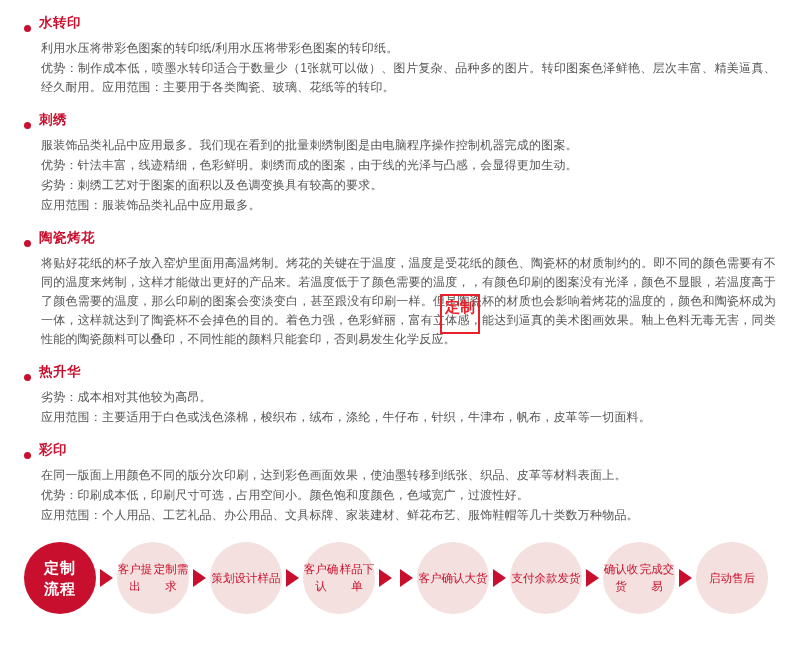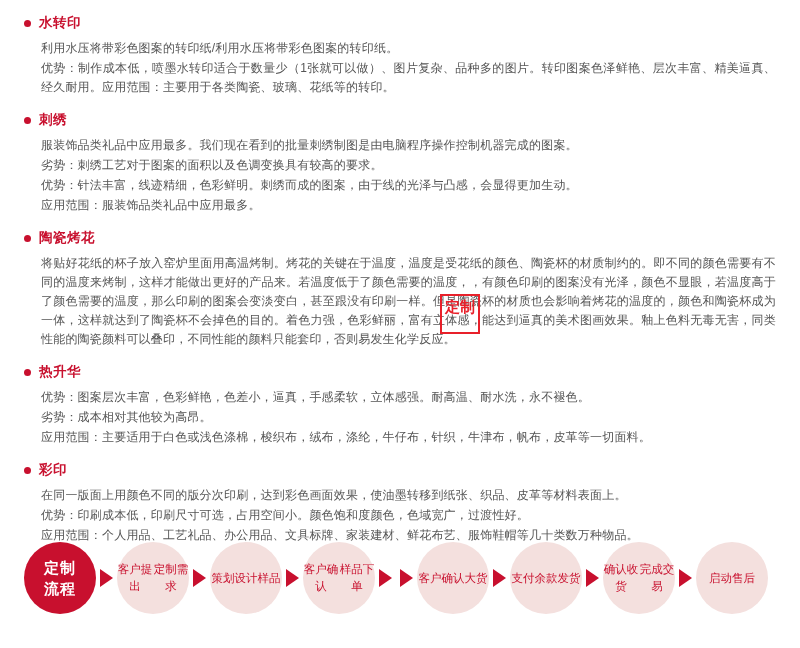--- a/index.html
+++ b/index.html
@@ -20,21 +20,21 @@
     width: 800px;
     height: 648px;
     box-sizing: border-box;
     padding: 14px 24px 0 24px;
   }
   .section {
     margin-bottom: 14px;
   }
   .sec-head {
     display: flex;
-    align-items: center;
+    align-items: flex-end;
     margin-bottom: 7px;
   }
   .bullet {
     width: 7px;
     height: 7px;
     border-radius: 50%;
     background: #c8102e;
     margin-right: 8px;
     flex: 0 0 auto;
   }
@@ -164,43 +164,42 @@
     </div>
   </div>
 
   <div class="section">
     <div class="sec-head">
       <span class="bullet"></span>
       <span class="sec-title">刺绣</span>
     </div>
     <div class="sec-body">
       <p class="line">服装饰品类礼品中应用最多。我们现在看到的批量刺绣制图是由电脑程序操作控制机器完成的图案。</p>
+      <p class="line">优势：针法丰富，线迹精细，色彩鲜明。刺绣而成的图案，由于线的光泽与凸感，会显得更加生动。</p>
       <p class="line">劣势：刺绣工艺对于图案的面积以及色调变换具有较高的要求。</p>
-      <p class="line">优势：针法丰富，线迹精细，色彩鲜明。刺绣而成的图案，由于线的光泽与凸感，会显得更加生动。</p>
       <p class="line">应用范围：服装饰品类礼品中应用最多。</p>
     </div>
   </div>
 
   <div class="section">
     <div class="sec-head">
       <span class="bullet"></span>
       <span class="sec-title">陶瓷烤花</span>
     </div>
     <div class="sec-body">
       <p class="line just">将贴好花纸的杯子放入窑炉里面用高温烤制。烤花的关键在于温度，温度是受花纸的颜色、陶瓷杯的材质制约的。即不同的颜色需要有不同的温度来烤制，这样才能做出更好的产品来。若温度低于了颜色需要的温度，，有颜色印刷的图案没有光泽，颜色不显眼，若温度高于了颜色需要的温度，那么印刷的图案会变淡变白，甚至跟没有印刷一样。但是陶瓷杯的材质也会影响着烤花的温度的，颜色和陶瓷杯成为一体，这样就达到了陶瓷杯不会掉色的目的。着色力强，色彩鲜丽，富有立体感，能达到逼真的美术图画效果。釉上色料无毒无害，同类性能的陶瓷颜料可以叠印，不同性能的颜料只能套印，否则易发生化学反应。</p>
     </div>
   </div>
 
   <div class="section">
     <div class="sec-head">
       <span class="bullet"></span>
       <span class="sec-title">热升华</span>
     </div>
     <div class="sec-body">
-      <p class="line">优势：图案层次丰富，色彩鲜艳，色差小，逼真，手感柔软，立体感强。耐高温、耐水洗，永不褪色。</p>
       <p class="line">劣势：成本相对其他较为高昂。</p>
       <p class="line">应用范围：主要适用于白色或浅色涤棉，梭织布，绒布，涤纶，牛仔布，针织，牛津布，帆布，皮革等一切面料。</p>
     </div>
   </div>
 
   <div class="section">
     <div class="sec-head">
       <span class="bullet"></span>
       <span class="sec-title">彩印</span>
     </div>

